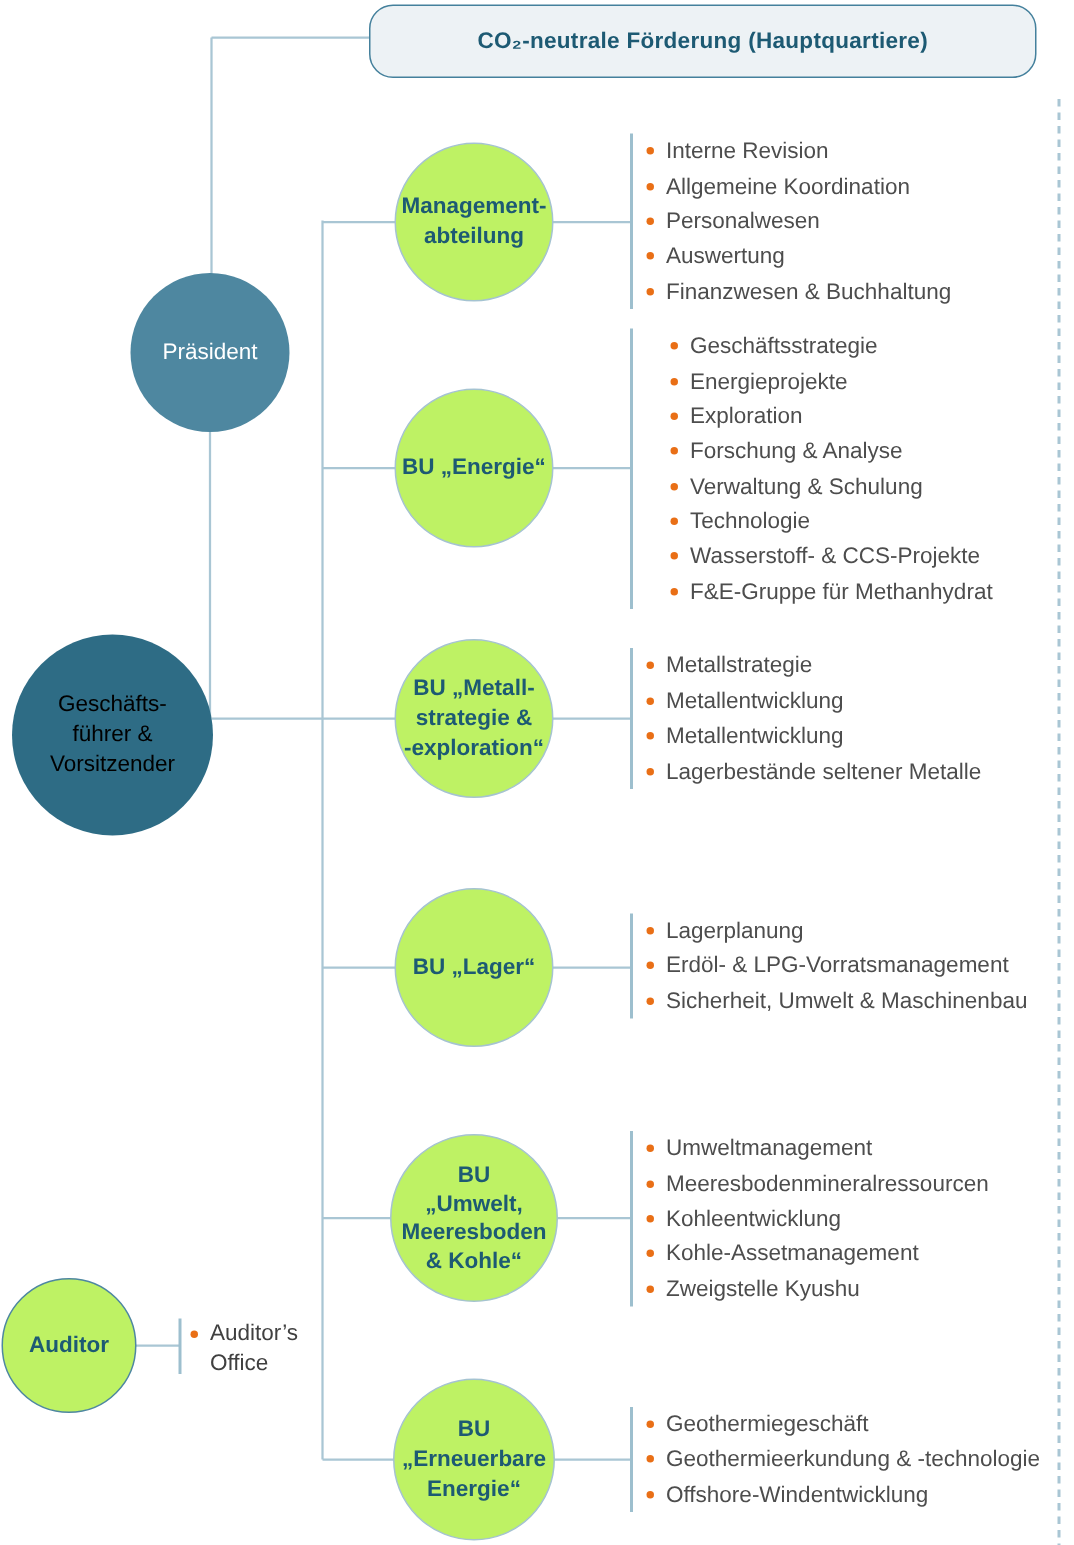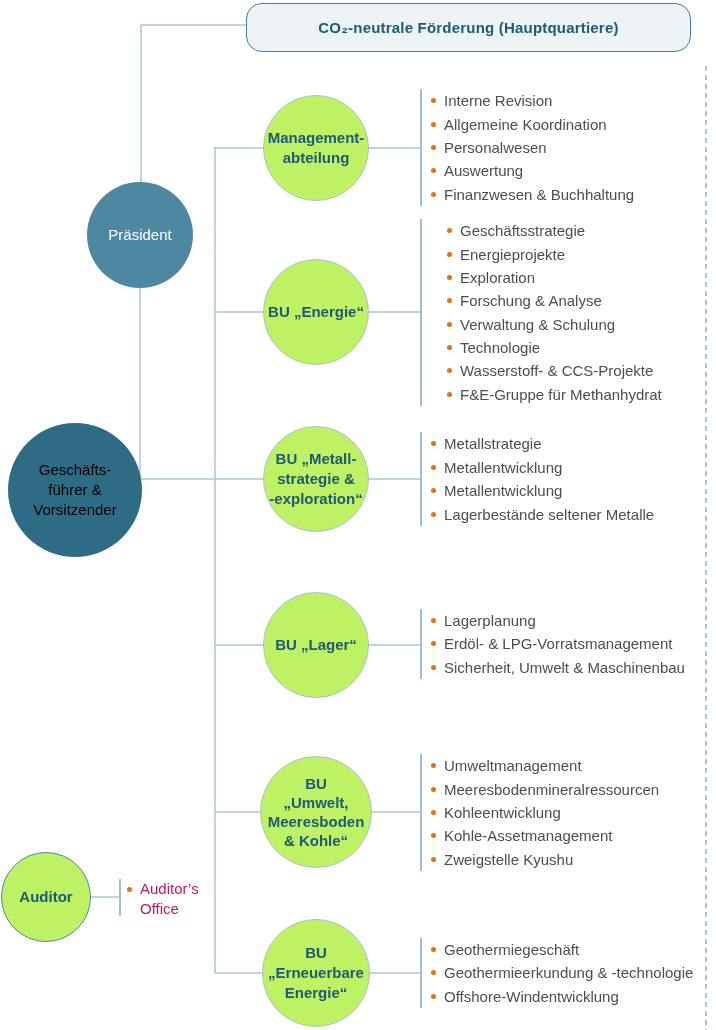--- a/index.html
+++ b/index.html
@@ -55,21 +55,21 @@
     padding-left:9px;font-size:15px;color:#4d4d4d;white-space:nowrap;
   }
   .dot{
     width:5px;height:5px;border-radius:50%;background:#e96f16;
     margin-right:8px;flex:0 0 auto;
   }
 
   .auditor-item{
     position:absolute;left:127px;top:879px;width:78px;
     display:flex;align-items:flex-start;
-    font-size:15px;line-height:20px;color:#be185d;
+    font-size:15px;line-height:20px;color:#404040;
   }
   .auditor-item .dot{margin-top:8px;}
 </style>
 </head>
 <body>
 
 <div class="canvas">
 
   <svg class="lines" viewBox="0 0 716 1030" xmlns="http://www.w3.org/2000/svg">
 

